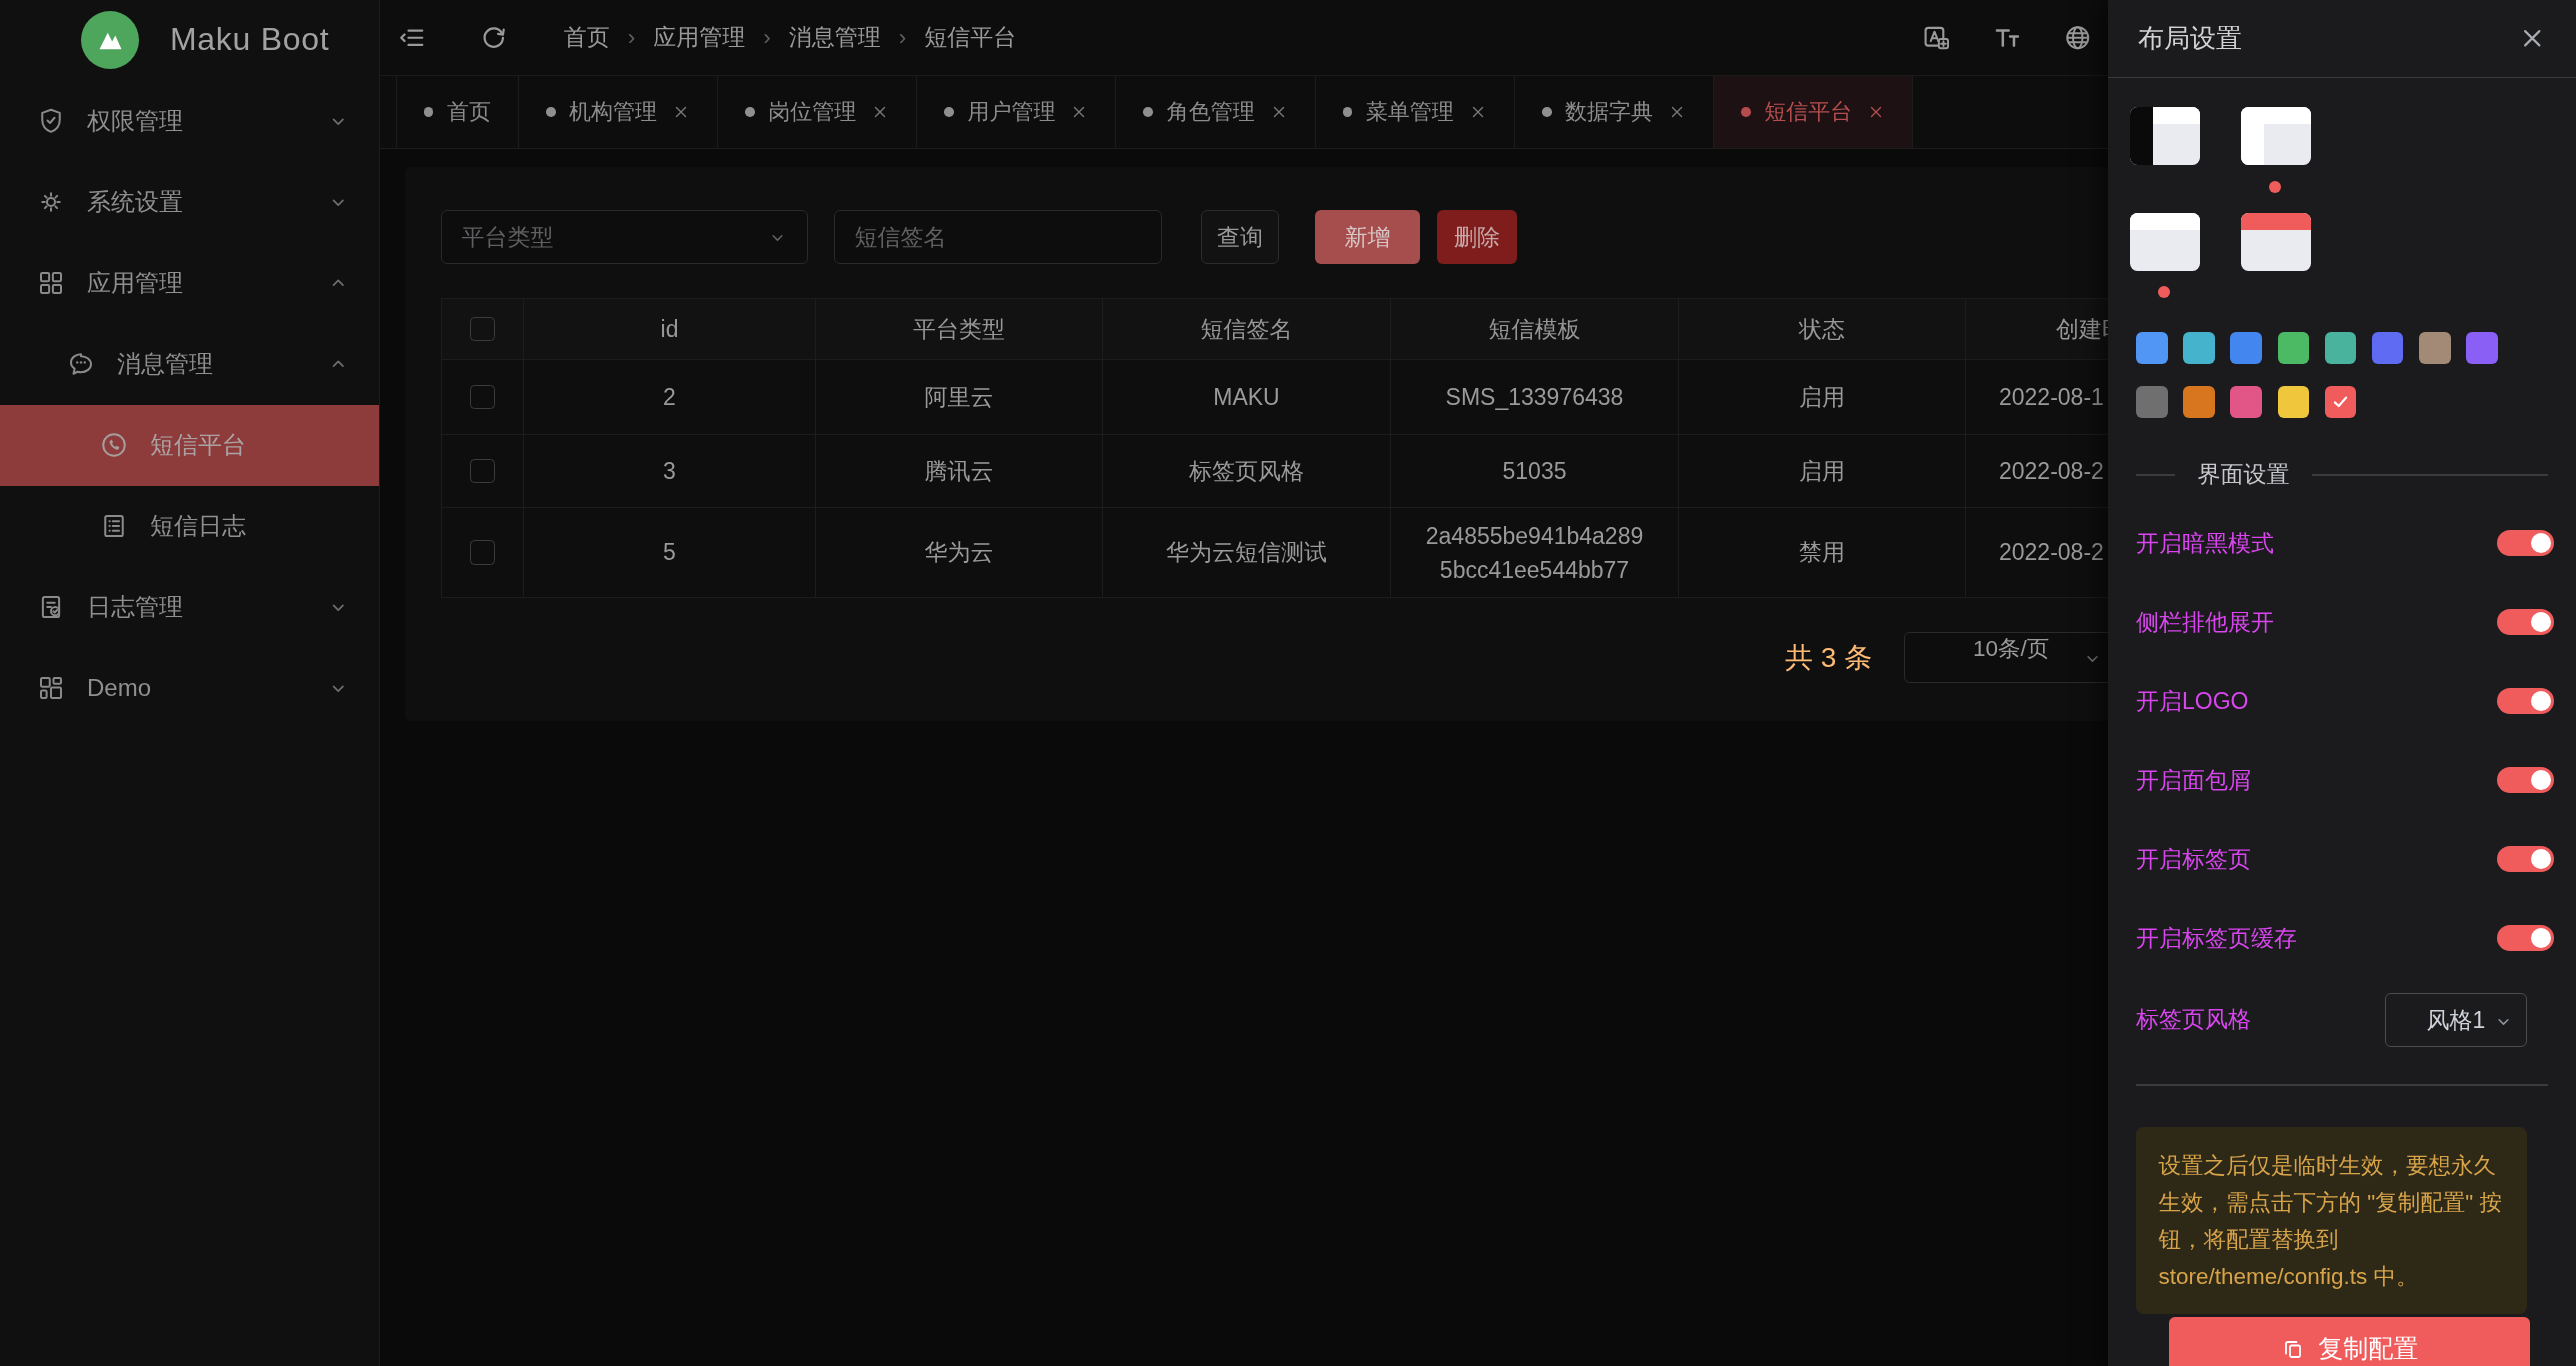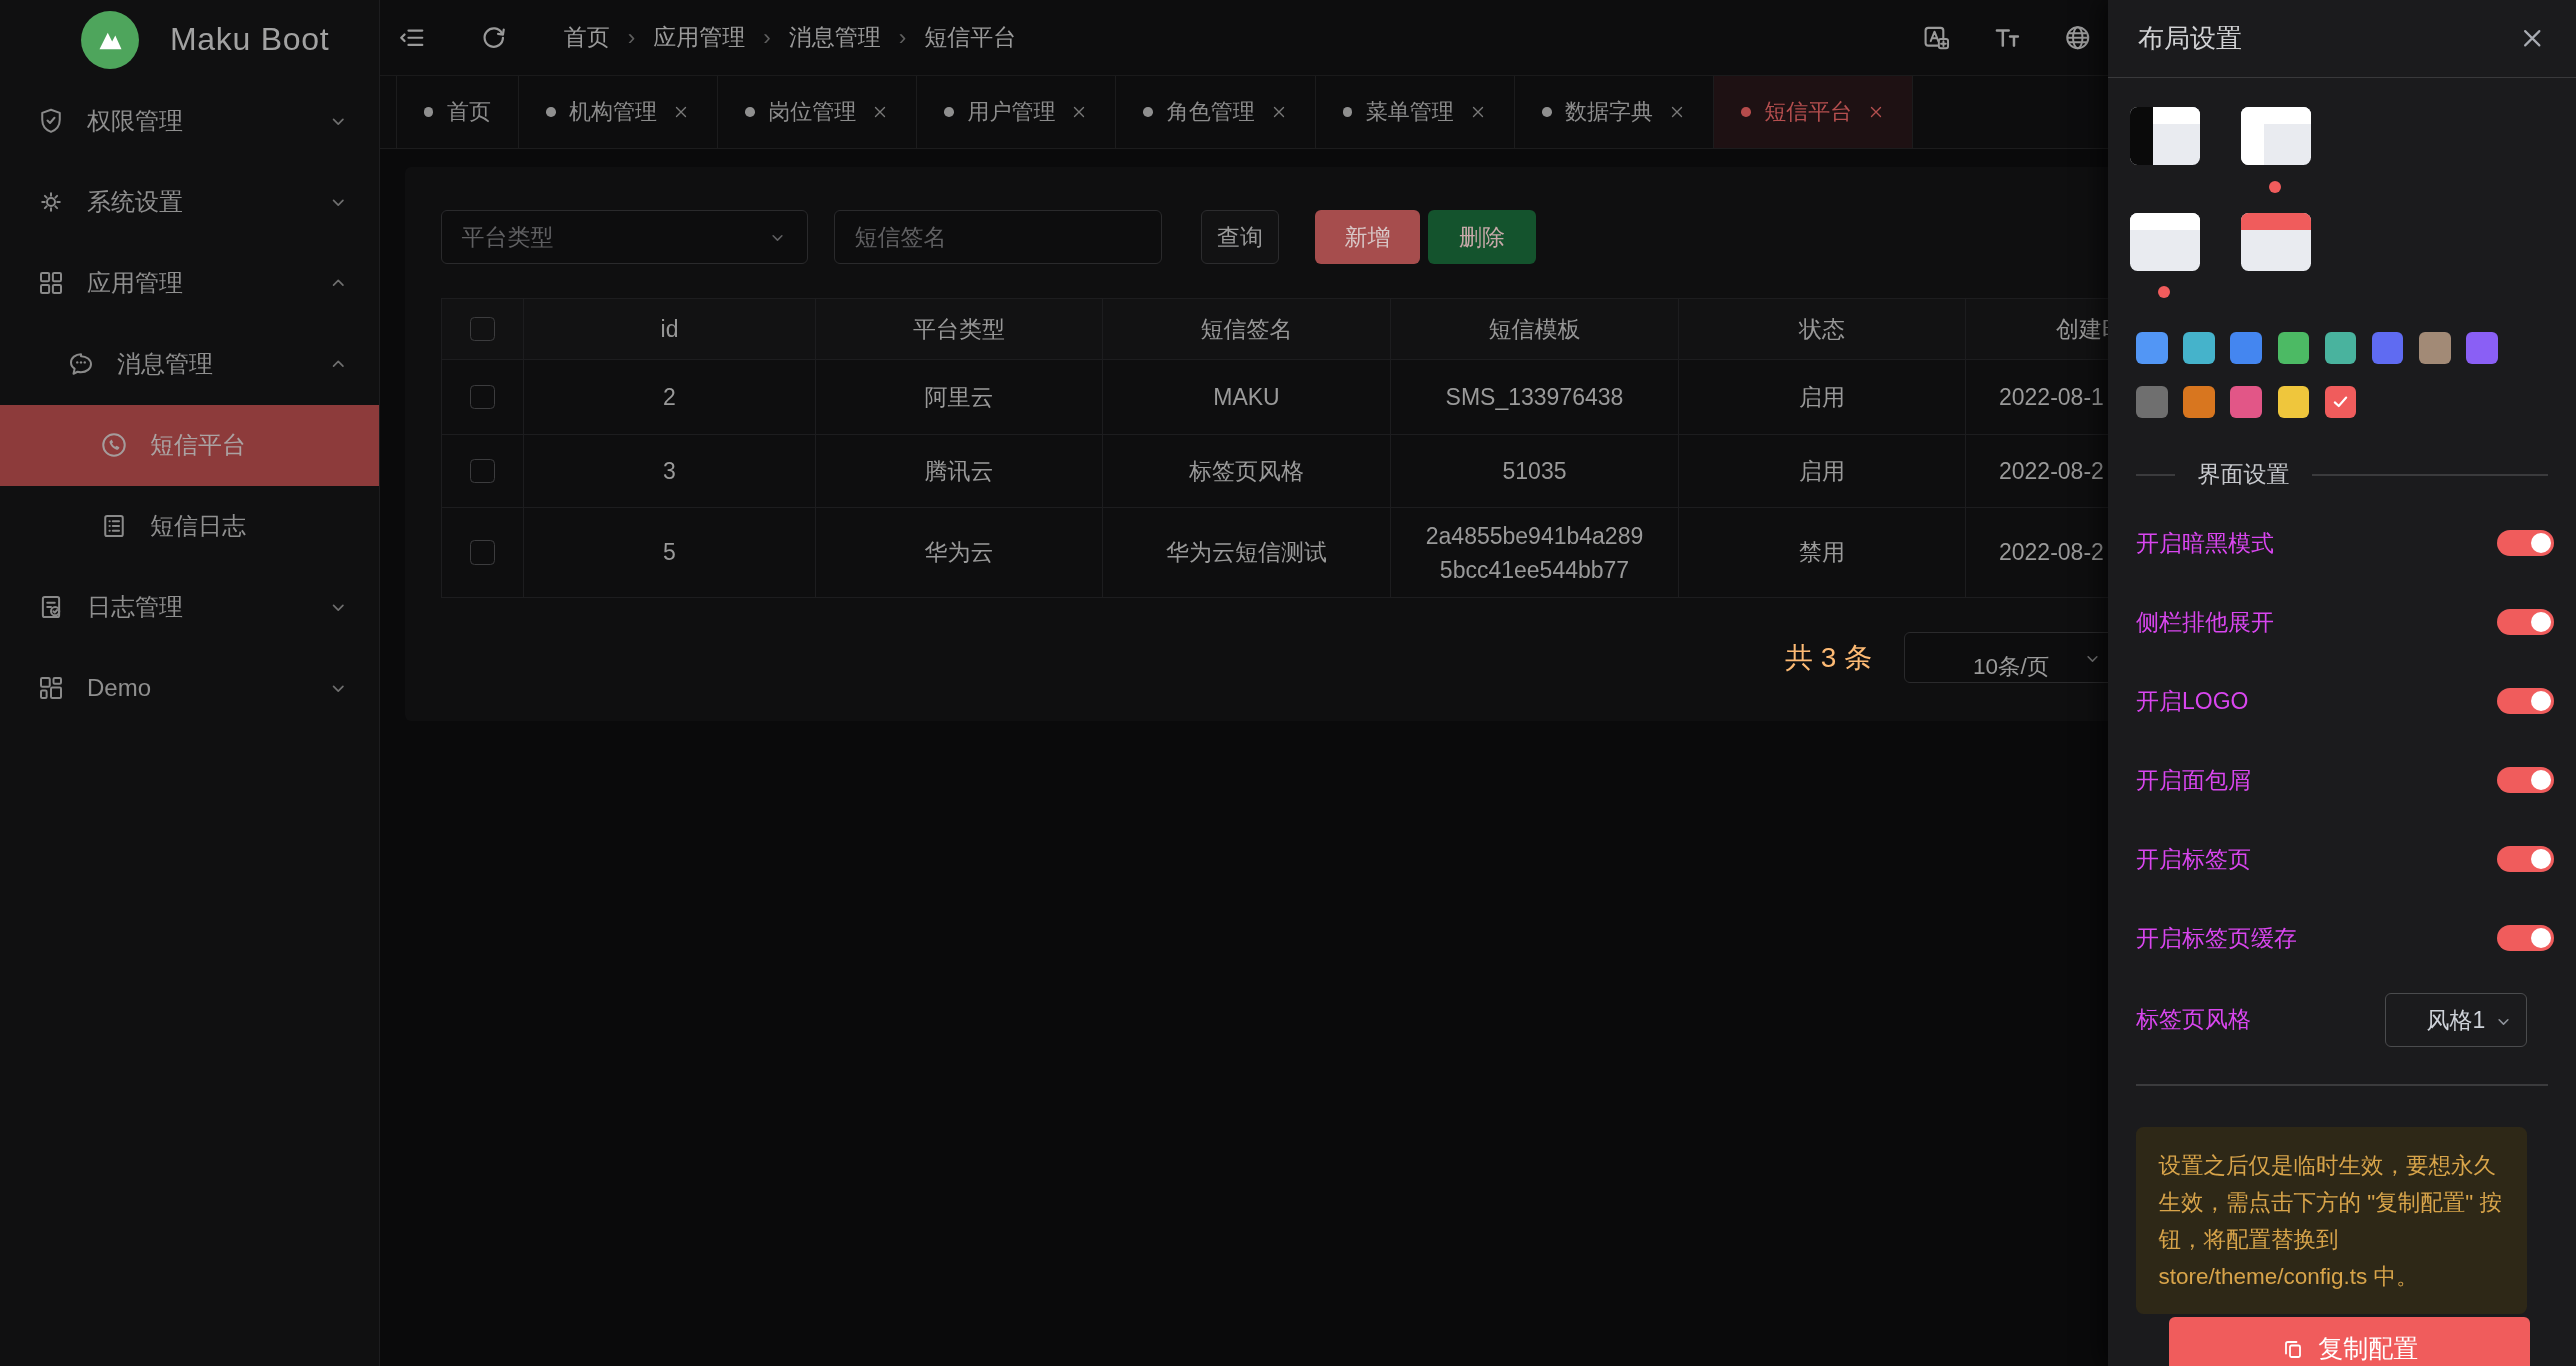--- a/index.html
+++ b/index.html
@@ -51,40 +51,40 @@
   
   .filters{display:flex;align-items:center;padding:43px 0 0 36px}
   .sel{width:367px;height:54px;border:1.5px solid #2a2a2c;border-radius:6px;background:#0d0d0e;display:flex;align-items:center;padding:0 19.5px;box-sizing:border-box;color:#606062;font-size:23px;cursor:pointer}
   .sel .sel-chev{margin-left:auto;width:21px;height:21px;color:#606062}
   .sel .sel-chev svg{width:21px;height:21px;display:block}
   .finp{width:328px;height:54px;margin-left:26px;border:1.5px solid #2a2a2c;border-radius:6px;background:#0d0d0e;box-sizing:border-box;color:#9a9a9a;font-size:23px;padding:0 19.5px;outline:none;font-family:inherit}
   .finp::placeholder{color:#606062}
   .btn{height:54px;border-radius:6px;font-size:23px;display:flex;align-items:center;justify-content:center;cursor:pointer;box-sizing:border-box}
   .btn-query{width:78px;margin-left:39px;background:#121213;border:1.5px solid #2c2c2e;color:#9a9a9a}
   .btn-add{width:105px;margin-left:36px;background:#a64d4d;color:#d8c6c6}
-  .btn-del{width:108px;margin-left:8px;background:#14532d;color:#c7a9a9}
+  .btn-del{width:80px;margin-left:17px;background:#7f1d1d;color:#c7a9a9}
 
   
   .table{margin:34px 0 0 36px;border-left:0.7px solid #1d1d1f;border-top:0.7px solid #1d1d1f;width:1844px}
   .trh,.tr{display:flex}
   .trh{height:60px;background:#121213;border-bottom:0.7px solid #1d1d1f}
   .tr{background:#0e0e0f;border-bottom:0.7px solid #1d1d1f}
   .tr.r0{height:74px}.tr.r1{height:72px}.tr.r2{height:89px}
   .th,.td{border-right:0.7px solid #1d1d1f;display:flex;align-items:center;justify-content:center;color:#979797;font-size:23px;box-sizing:border-box}
   .td{color:#9a9a9a}
   .c0{width:82px}.c1{width:292px}.c2{width:287px}.c3{width:288px}.c4{width:288px}.c5{width:287px}.c6{width:319px}
   .th.c6{justify-content:flex-start;padding-left:90px}
   .td.c6{justify-content:flex-start;padding-left:33px}
   .td.wrap{text-align:center;padding:0 30px;word-break:break-all;line-height:34px}
   .cb{width:22.5px;height:22.5px;border:1.5px solid #3c3c3e;border-radius:4.5px;background:transparent;cursor:pointer}
 
   
   .pag{position:absolute;left:1380px;top:465px;display:flex;align-items:center}
   .pag-total{font-size:28px;color:#fdba74}
-  .pag-size{margin-left:31.5px;width:215px;height:51px;border:1.5px solid #2a2a2c;border-radius:6px;box-sizing:border-box;display:flex;align-items:flex-end;justify-content:center;color:#9a9a9a;font-size:22.5px;position:relative;cursor:pointer;background:#0d0d0e}
+  .pag-size{margin-left:31.5px;width:215px;height:51px;border:1.5px solid #2a2a2c;border-radius:6px;box-sizing:border-box;display:flex;align-items:flex-start;justify-content:center;color:#9a9a9a;font-size:22.5px;position:relative;cursor:pointer;background:#0d0d0e}
   .pag-size .sel-chev{position:absolute;right:15px;top:15px;width:21px;height:21px;color:#6f6f6f}
   .pag-size .sel-chev svg{width:21px;height:21px;display:block}
 
   
   .drawer{position:absolute;top:0;right:0;width:468px;height:1367px;background:#1b1b1d;box-shadow:-7.5px 0 22.5px rgba(0,0,0,.55);overflow:hidden;z-index:10}
   .dr-head{height:78px;border-bottom:0.7px solid #39393b;display:flex;align-items:center;padding:0 30px;box-sizing:border-box}
   .dr-title{font-size:26px;color:#d2d3d5}
   .dr-close{margin-left:auto;width:28.5px;height:28.5px;color:#a8abb2;cursor:pointer}
   .dr-close svg{width:28.5px;height:28.5px;display:block}
 

